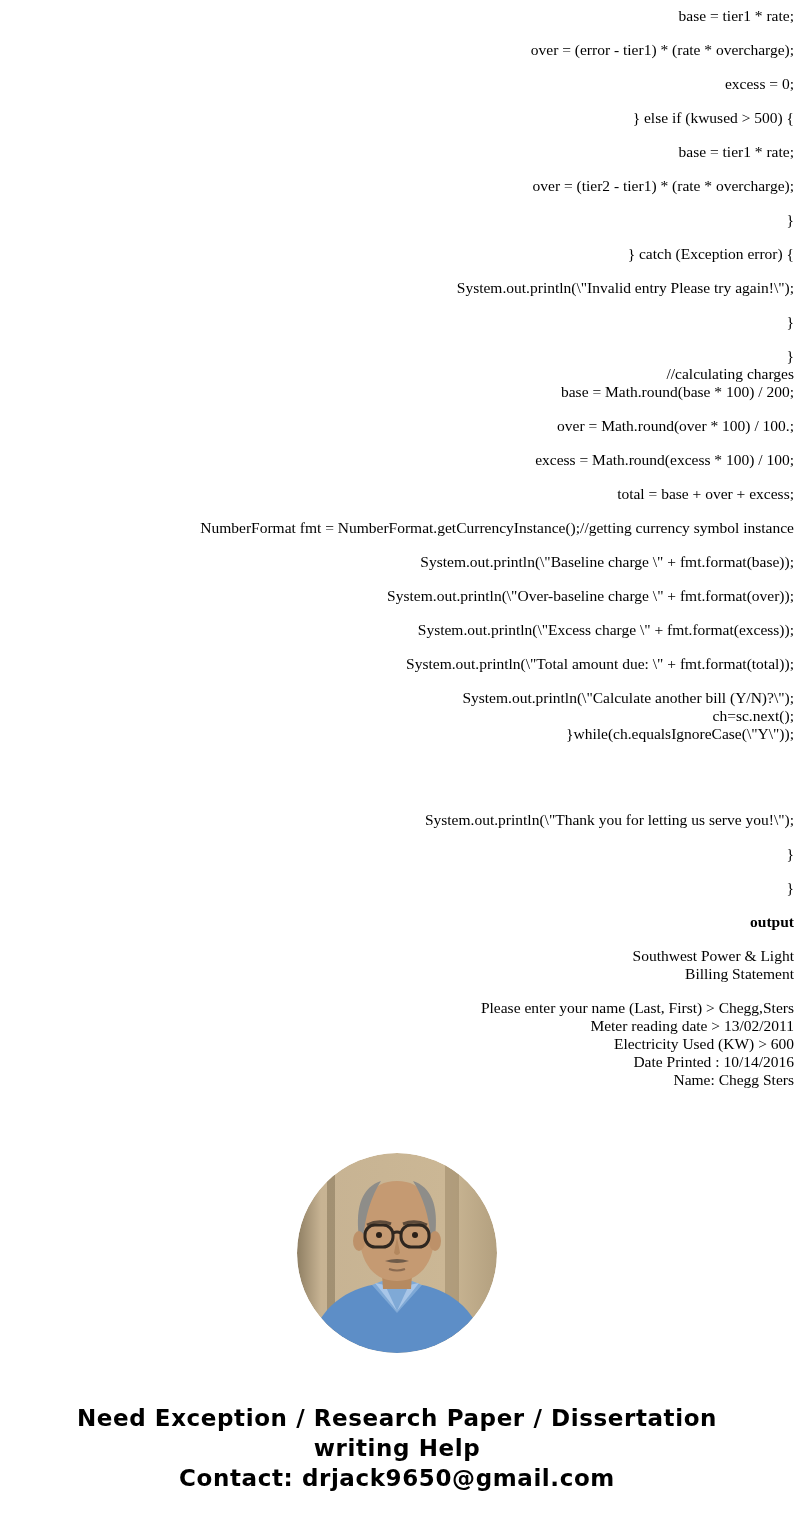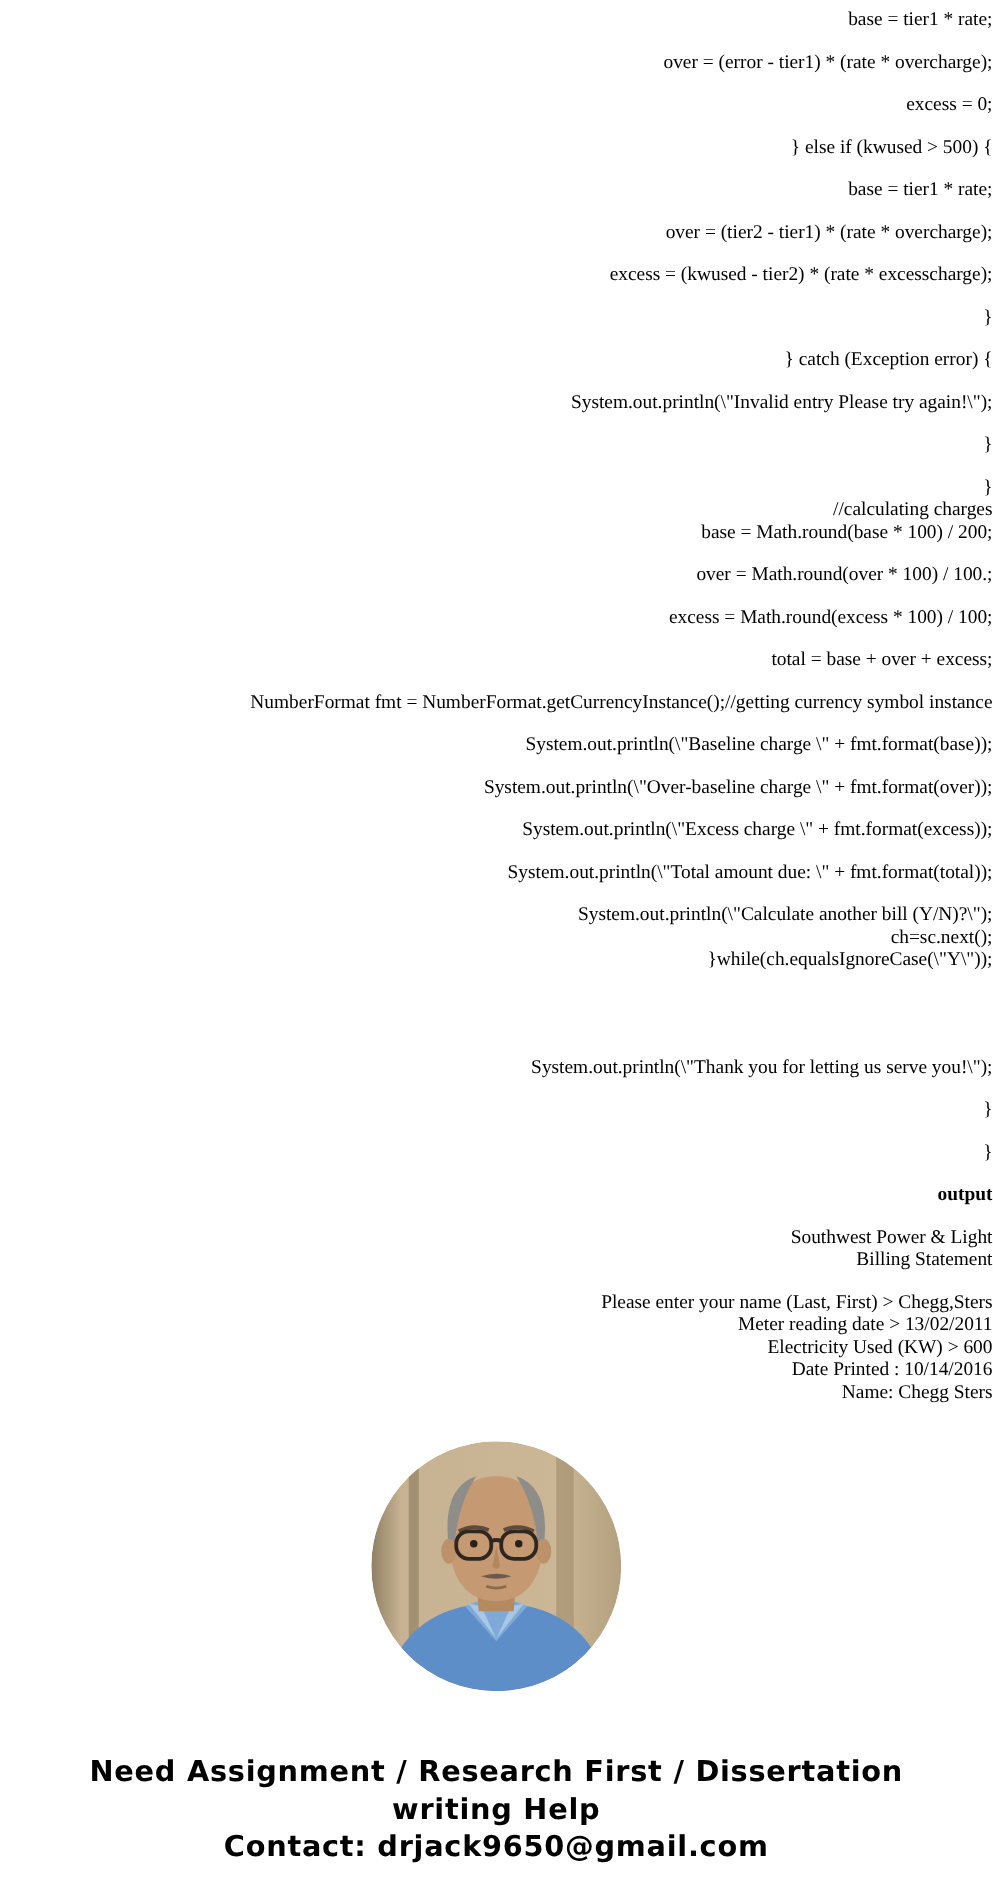--- a/index.html
+++ b/index.html
@@ -67,21 +67,20 @@
 </head>
 <body>
 
 <div class="doc">
   <div class="line i5">base = tier1 * rate;</div>
   <div class="line i5 p">over = (error - tier1) * (rate * overcharge);</div>
   <div class="line i5 p">excess = 0;</div>
   <div class="line i4 p">} else if (kwused &gt; 500) {</div>
   <div class="line i5 p">base = tier1 * rate;</div>
   <div class="line i5 p">over = (tier2 - tier1) * (rate * overcharge);</div>
-  <div class="line i5 p">excess = (kwused - tier2) * (rate * excesscharge);</div>
   <div class="line i4 p">}</div>
   <div class="line i3 p">} catch (Exception error) {</div>
   <div class="line i4 p">System.out.println(\"Invalid entry Please try again!\");</div>
   <div class="line i3 p">}</div>
   <div class="line i2 p">}</div>
   <div class="line i0">//calculating charges</div>
   <div class="line i2">base = Math.round(base * 100) / 200;</div>
   <div class="line i2 p">over = Math.round(over * 100) / 100.;</div>
   <div class="line i2 p">excess = Math.round(excess * 100) / 100;</div>
   <div class="line i2 p">total = base + over + excess;</div>
@@ -143,16 +142,16 @@
         <circle cx="118" cy="82" r="3" fill="#2b2018"></circle>
         <path d="M100,84 L97,100 Q100,104 103,100 Z" fill="#b3875e"></path>
         <path d="M88,108 Q100,104 112,108 Q100,112 88,108 Z" fill="#6e5a48"></path>
         <path d="M92,116 Q100,119 108,116" stroke="#8a6a50" stroke-width="2" fill="none"></path>
       </g>
     </svg>
   </div>
 </div>
 
 <div class="footer">
-  <div>Need Assignment / Research First / Dissertation</div>
+  <div>Need Exception / Research Paper / Dissertation</div>
   <div>writing Help</div>
   <div>Contact: drjack9650@gmail.com</div>
 </div>
 
 </body></html>

